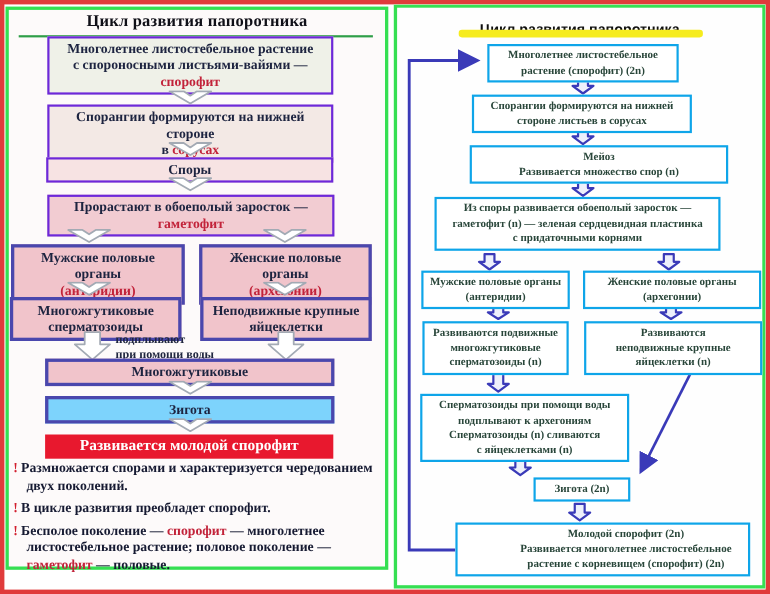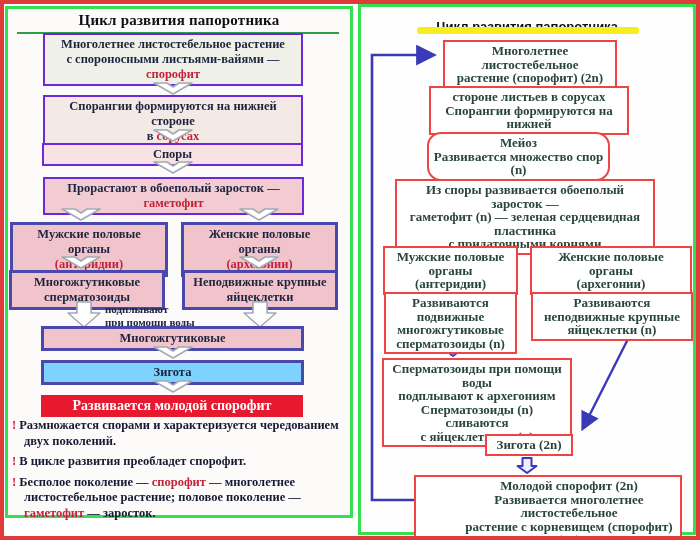--- a/index.html
+++ b/index.html
@@ -26,22 +26,22 @@
     font-size:11px;line-height:13px;color:#20263f;}
   .notes{position:absolute;left:4px;top:409px;width:338px;color:#161a32;
     font-weight:bold;font-size:12.5px;line-height:15.5px;}
   .note{padding-left:12px;text-indent:-12px;margin:0 0 5px;}
   .note .mark{color:#d21f2f;padding-right:3px;}
 
   
   .rtitle{position:absolute;top:3px;left:0;width:100%;text-align:center;
     font-family:"Liberation Sans",sans-serif;font-weight:bold;font-size:13px;color:#101010;}
   .ybar{position:absolute;left:56px;top:20px;width:222px;height:7px;background:#f6ec1e;border-radius:3px;}
-  .rbox{position:absolute;text-align:center;font-weight:bold;font-size:13px;line-height:13.5px;
-    color:#29463a;background:#ffffff;border:2px solid #ef4444;padding:2px 4px;box-sizing:border-box;}
+  .rbox{position:absolute;text-align:center;font-weight:bold;font-size:10px;line-height:13.5px;
+    color:#29463a;background:#ffffff;border:2px solid #0ea5e9;padding:2px 4px;box-sizing:border-box;}
   svg.overlay{position:absolute;left:0;top:0;pointer-events:none;}
 </style>
 </head>
 <body>
 
 <div class="canvas">
 
   <section class="panel p-left">
     <h1 class="ltitle">Цикл развития папоротника</h1>
     <div class="lrule"></div>
@@ -138,21 +138,21 @@
       <polygon points="1,1 14,1 20,5 26,1 39,1 20,12" fill="#ffffff" stroke="#a3aab4" stroke-width="1.6" stroke-linejoin="round"></polygon>
     </svg>
 
     <div class="lbox f9" style="left:33px;top:386px;width:262px;">
       <span>Развивается молодой спорофит</span>
     </div>
 
     <div class="notes">
       <p class="note"><span class="mark">!</span><span>Размножается спорами и характеризуется чередованием двух поколений.</span></p>
       <p class="note"><span class="mark">!</span><span>В цикле развития преобладет спорофит.</span></p>
-      <p class="note"><span class="mark">!</span><span>Бесполое поколение — </span><span class="red">спорофит</span><span> — многолетнее листостебельное растение; половое поколение — </span><span class="red">гаметофит</span><span> — заросток.</span></p>
+      <p class="note"><span class="mark">!</span><span>Бесполое поколение — </span><span class="red">спорофит</span><span> — многолетнее листостебельное растение; половое поколение — </span><span class="red">гаметофит</span><span> — половые.</span></p>
     </div>
   </section>
 
   <section class="panel p-right">
 
     <svg class="overlay" width="332" height="525" viewBox="0 0 332 525">
       <defs>
         <marker id="mhead" markerWidth="9" markerHeight="9" refX="6.5" refY="4" orient="auto">
           <path d="M0,0 L8,4 L0,8 z" fill="#3a3ab8"></path>
         </marker>
@@ -178,25 +178,25 @@
 
     <h1 class="rtitle">Цикл развития папоротника</h1>
     <div class="ybar"></div>
 
     <div class="rbox" style="left:82px;top:33px;width:174px;">
       <span class="block">Многолетнее листостебельное</span>
       <span class="block">растение (спорофит) (2n)</span>
     </div>
 
     <div class="rbox" style="left:68px;top:79px;width:200px;">
+      <span class="block">Спорангии формируются на нижней</span>
       <span class="block">стороне листьев в сорусах</span>
-      <span class="block">Спорангии формируются на нижней</span>
-    </div>
-
-    <div class="rbox" style="left:66px;top:125px;width:183px;border-radius:14px;">
+    </div>
+
+    <div class="rbox" style="left:66px;top:125px;width:235px;">
       <span class="block">Мейоз</span>
       <span class="block">Развивается множество спор (n)</span>
     </div>
 
     <div class="rbox" style="left:34px;top:172px;width:260px;">
       <span class="block">Из споры развивается обоеполый заросток —</span>
       <span class="block">гаметофит (n) — зеленая сердцевидная пластинка</span>
       <span class="block">с придаточными корнями</span>
     </div>
 

